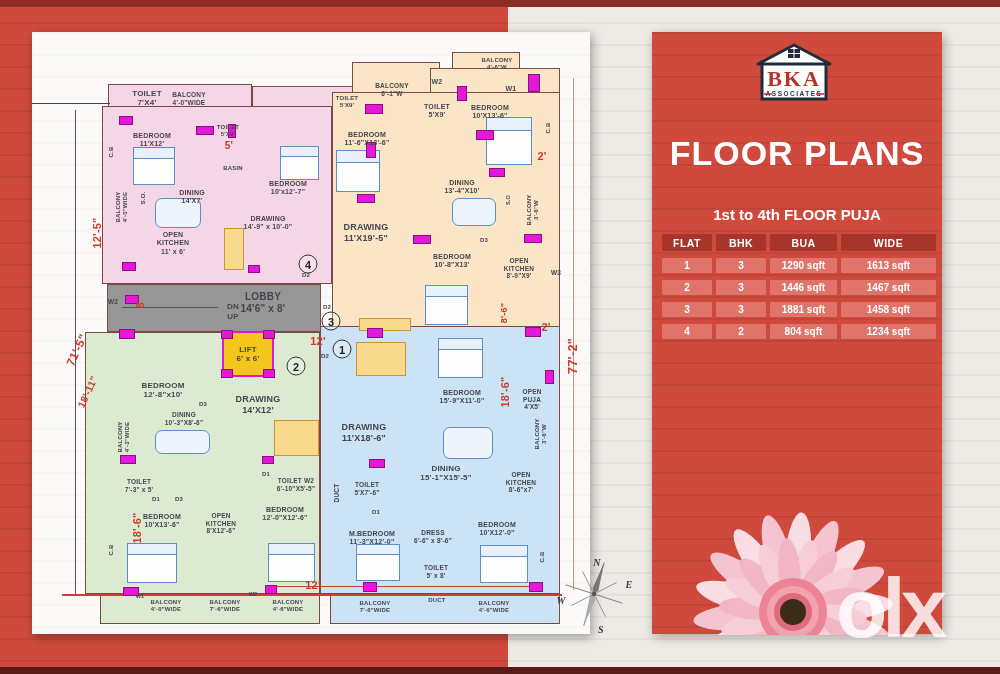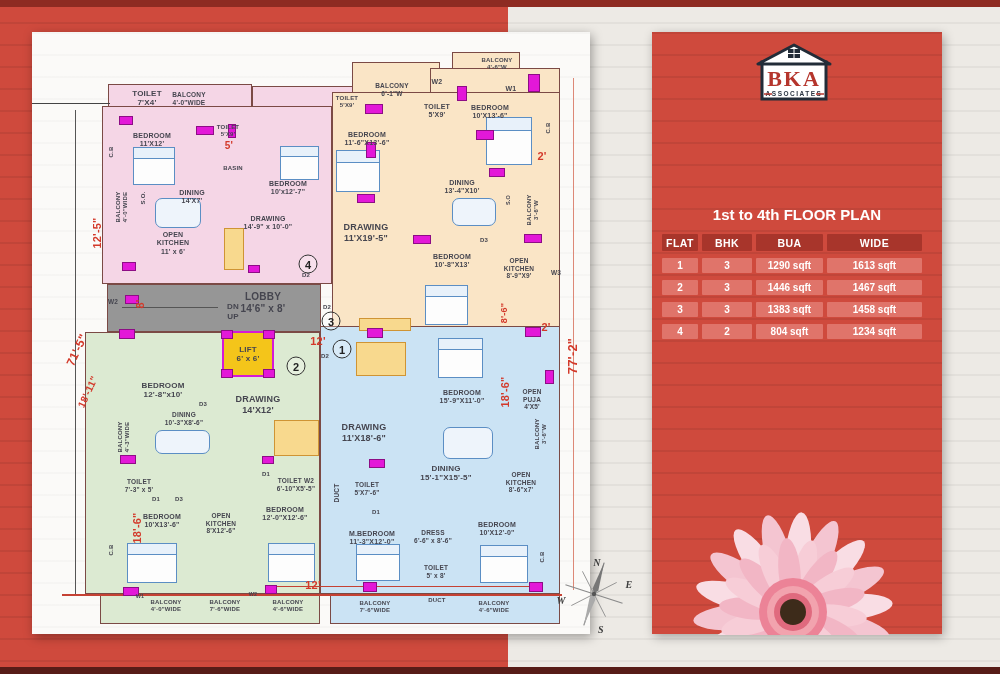--- a/index.html
+++ b/index.html
@@ -41,21 +41,21 @@
   .panel-subtitle{position:absolute;left:652px;width:290px;top:206px;text-align:center;color:#fff;
     font-size:15px;font-weight:bold;z-index:12;}
   .logo{position:absolute;left:752px;top:42px;z-index:12;}
   #flat-table{position:absolute;left:662px;top:234px;width:274px;z-index:12;}
   .trow{display:flex;margin-bottom:7px;}
   .tcell{margin-right:4px;color:#fff;text-align:center;font-weight:bold;border-radius:1px;
     display:flex;align-items:center;justify-content:center;}
   .tcell:last-child{margin-right:0;}
   .tcell.h{background:#a8352b;height:17px;font-size:10.5px;letter-spacing:0.5px;}
   .tcell.d{background:#e0746a;height:15px;font-size:10px;}
-  .c0{width:36px;}.c1{width:50px;}.c2{width:67px;}.c3{width:95px;}
+  .c0{width:50px;}.c1{width:50px;}.c2{width:67px;}.c3{width:95px;}
   .flower-box{position:absolute;left:680px;top:505px;width:226px;height:130px;overflow:hidden;z-index:20;}
   .watermark{position:absolute;left:836px;top:566px;font-size:84px;font-weight:bold;letter-spacing:-5px;
     color:rgba(255,255,255,0.82);z-index:30;line-height:1;}
   .compass-svg{position:absolute;left:556px;top:556px;z-index:6;}
 </style>
 </head>
 <body>
 
 <div class="stage">
 
@@ -318,21 +318,22 @@
     <polygon points="42,3 6,22 78,22" fill="#ffffff" stroke="#222c38" stroke-width="3" stroke-linejoin="round"></polygon>
     <rect x="36" y="7" width="12" height="9" fill="#222c38"></rect>
     <line x1="42" y1="7" x2="42" y2="16" stroke="#fff" stroke-width="1"></line>
     <line x1="36" y1="11.5" x2="48" y2="11.5" stroke="#fff" stroke-width="1"></line>
     <text x="42" y="44" text-anchor="middle" font-family="Liberation Serif, serif" font-size="22" font-weight="bold" fill="#b5352c" letter-spacing="2">BKA</text>
     <text x="42" y="54" text-anchor="middle" font-family="Liberation Sans, sans-serif" font-size="6.5" font-weight="bold" fill="#2a3442" letter-spacing="1.5">ASSOCIATES</text>
     <line x1="12" y1="52" x2="20" y2="52" stroke="#b5352c" stroke-width="1.5"></line>
     <line x1="64" y1="52" x2="72" y2="52" stroke="#b5352c" stroke-width="1.5"></line>
   </svg>
 
-  <div class="panel-subtitle">1st to 4th FLOOR PLAN</div>
+  <div class="panel-title">FLOOR PLANS</div>
+  <div class="panel-subtitle">1st to 4th FLOOR PUJA</div>
 
   <div id="flat-table">
       <div class="trow">
         <div class="tcell h c0">FLAT</div>
         <div class="tcell h c1">BHK</div>
         <div class="tcell h c2">BUA</div>
         <div class="tcell h c3">WIDE</div>
       </div>
       <div class="trow">
         <div class="tcell d c0">1</div>
@@ -342,21 +343,21 @@
       </div>
       <div class="trow">
         <div class="tcell d c0">2</div>
         <div class="tcell d c1">3</div>
         <div class="tcell d c2">1446 sqft</div>
         <div class="tcell d c3">1467 sqft</div>
       </div>
       <div class="trow">
         <div class="tcell d c0">3</div>
         <div class="tcell d c1">3</div>
-        <div class="tcell d c2">1383 sqft</div>
+        <div class="tcell d c2">1881 sqft</div>
         <div class="tcell d c3">1458 sqft</div>
       </div>
       <div class="trow">
         <div class="tcell d c0">4</div>
         <div class="tcell d c1">2</div>
         <div class="tcell d c2">804 sqft</div>
         <div class="tcell d c3">1234 sqft</div>
       </div>
     </div>
 
@@ -398,16 +399,17 @@
         <ellipse cx="113" cy="67" rx="11" ry="34" fill="#f2b6c5" transform="rotate(315 113 107)"></ellipse>
         <ellipse cx="113" cy="67" rx="11" ry="34" fill="#f7cdd7" transform="rotate(335 113 107)"></ellipse>
         <ellipse cx="113" cy="67" rx="11" ry="34" fill="#f2b6c5" transform="rotate(355 113 107)"></ellipse>
         <circle cx="113" cy="107" r="34" fill="#ec8397"></circle>
         <circle cx="113" cy="107" r="26" fill="#f2a3ae"></circle>
         <circle cx="113" cy="107" r="19" fill="#e06a7e"></circle>
         <circle cx="113" cy="107" r="13" fill="#3d2b1a"></circle>
       </svg>
   </div>
 
+  <div class="watermark">olx</div>
 
   <div class="strip top"></div>
   <div class="strip bottom"></div>
 </div>
 
 </body></html>

